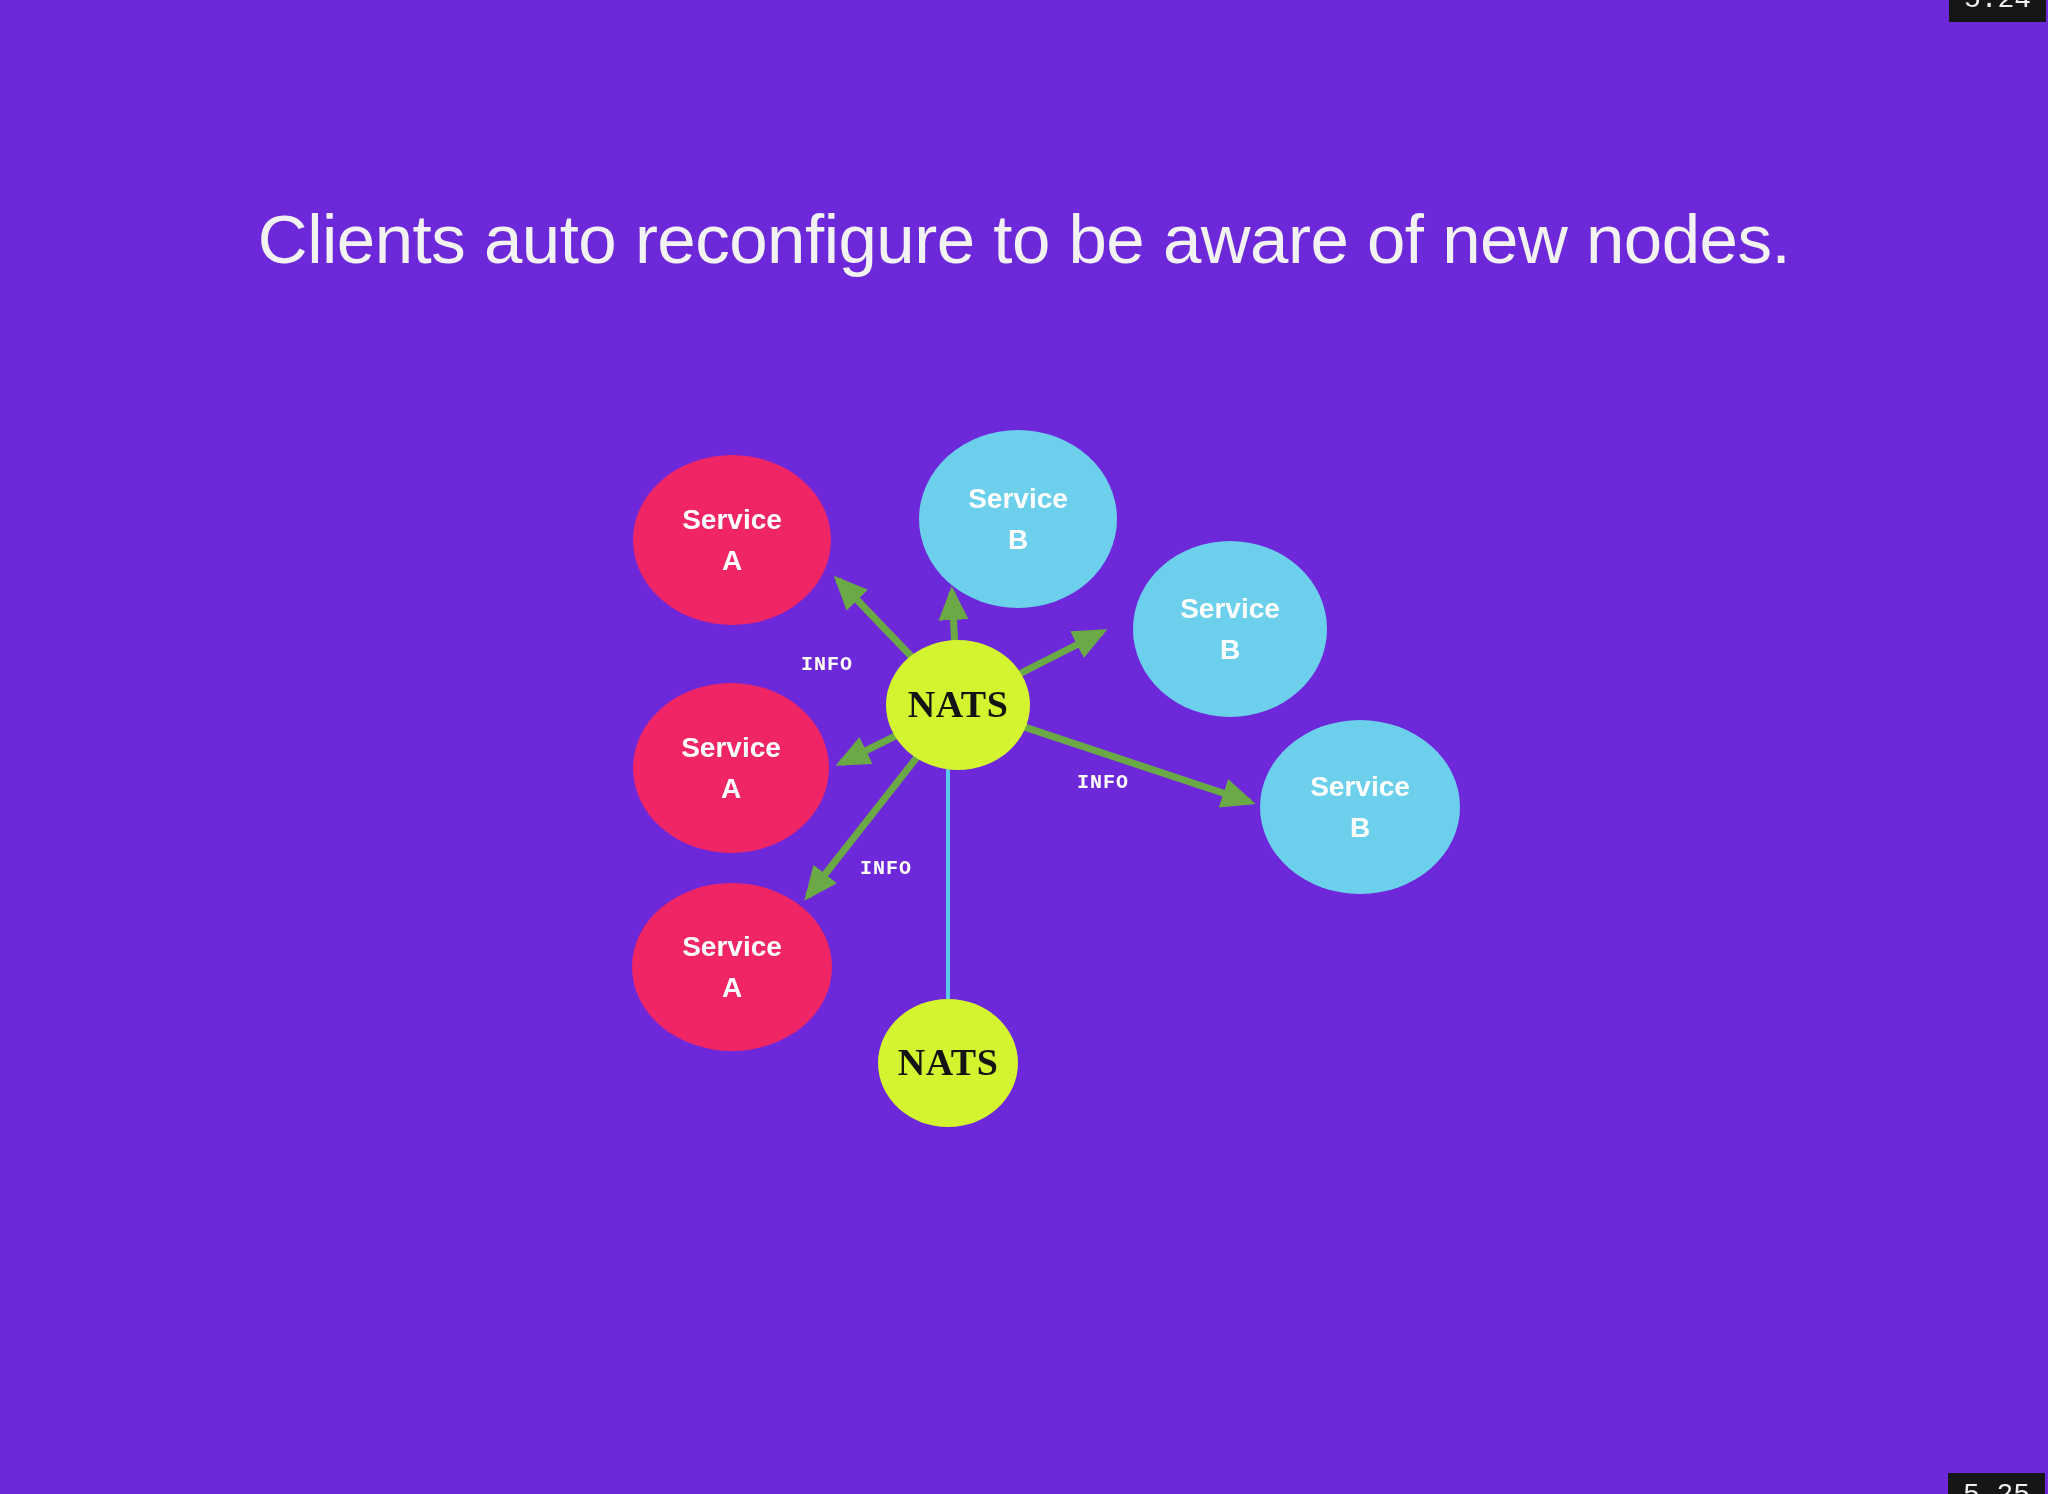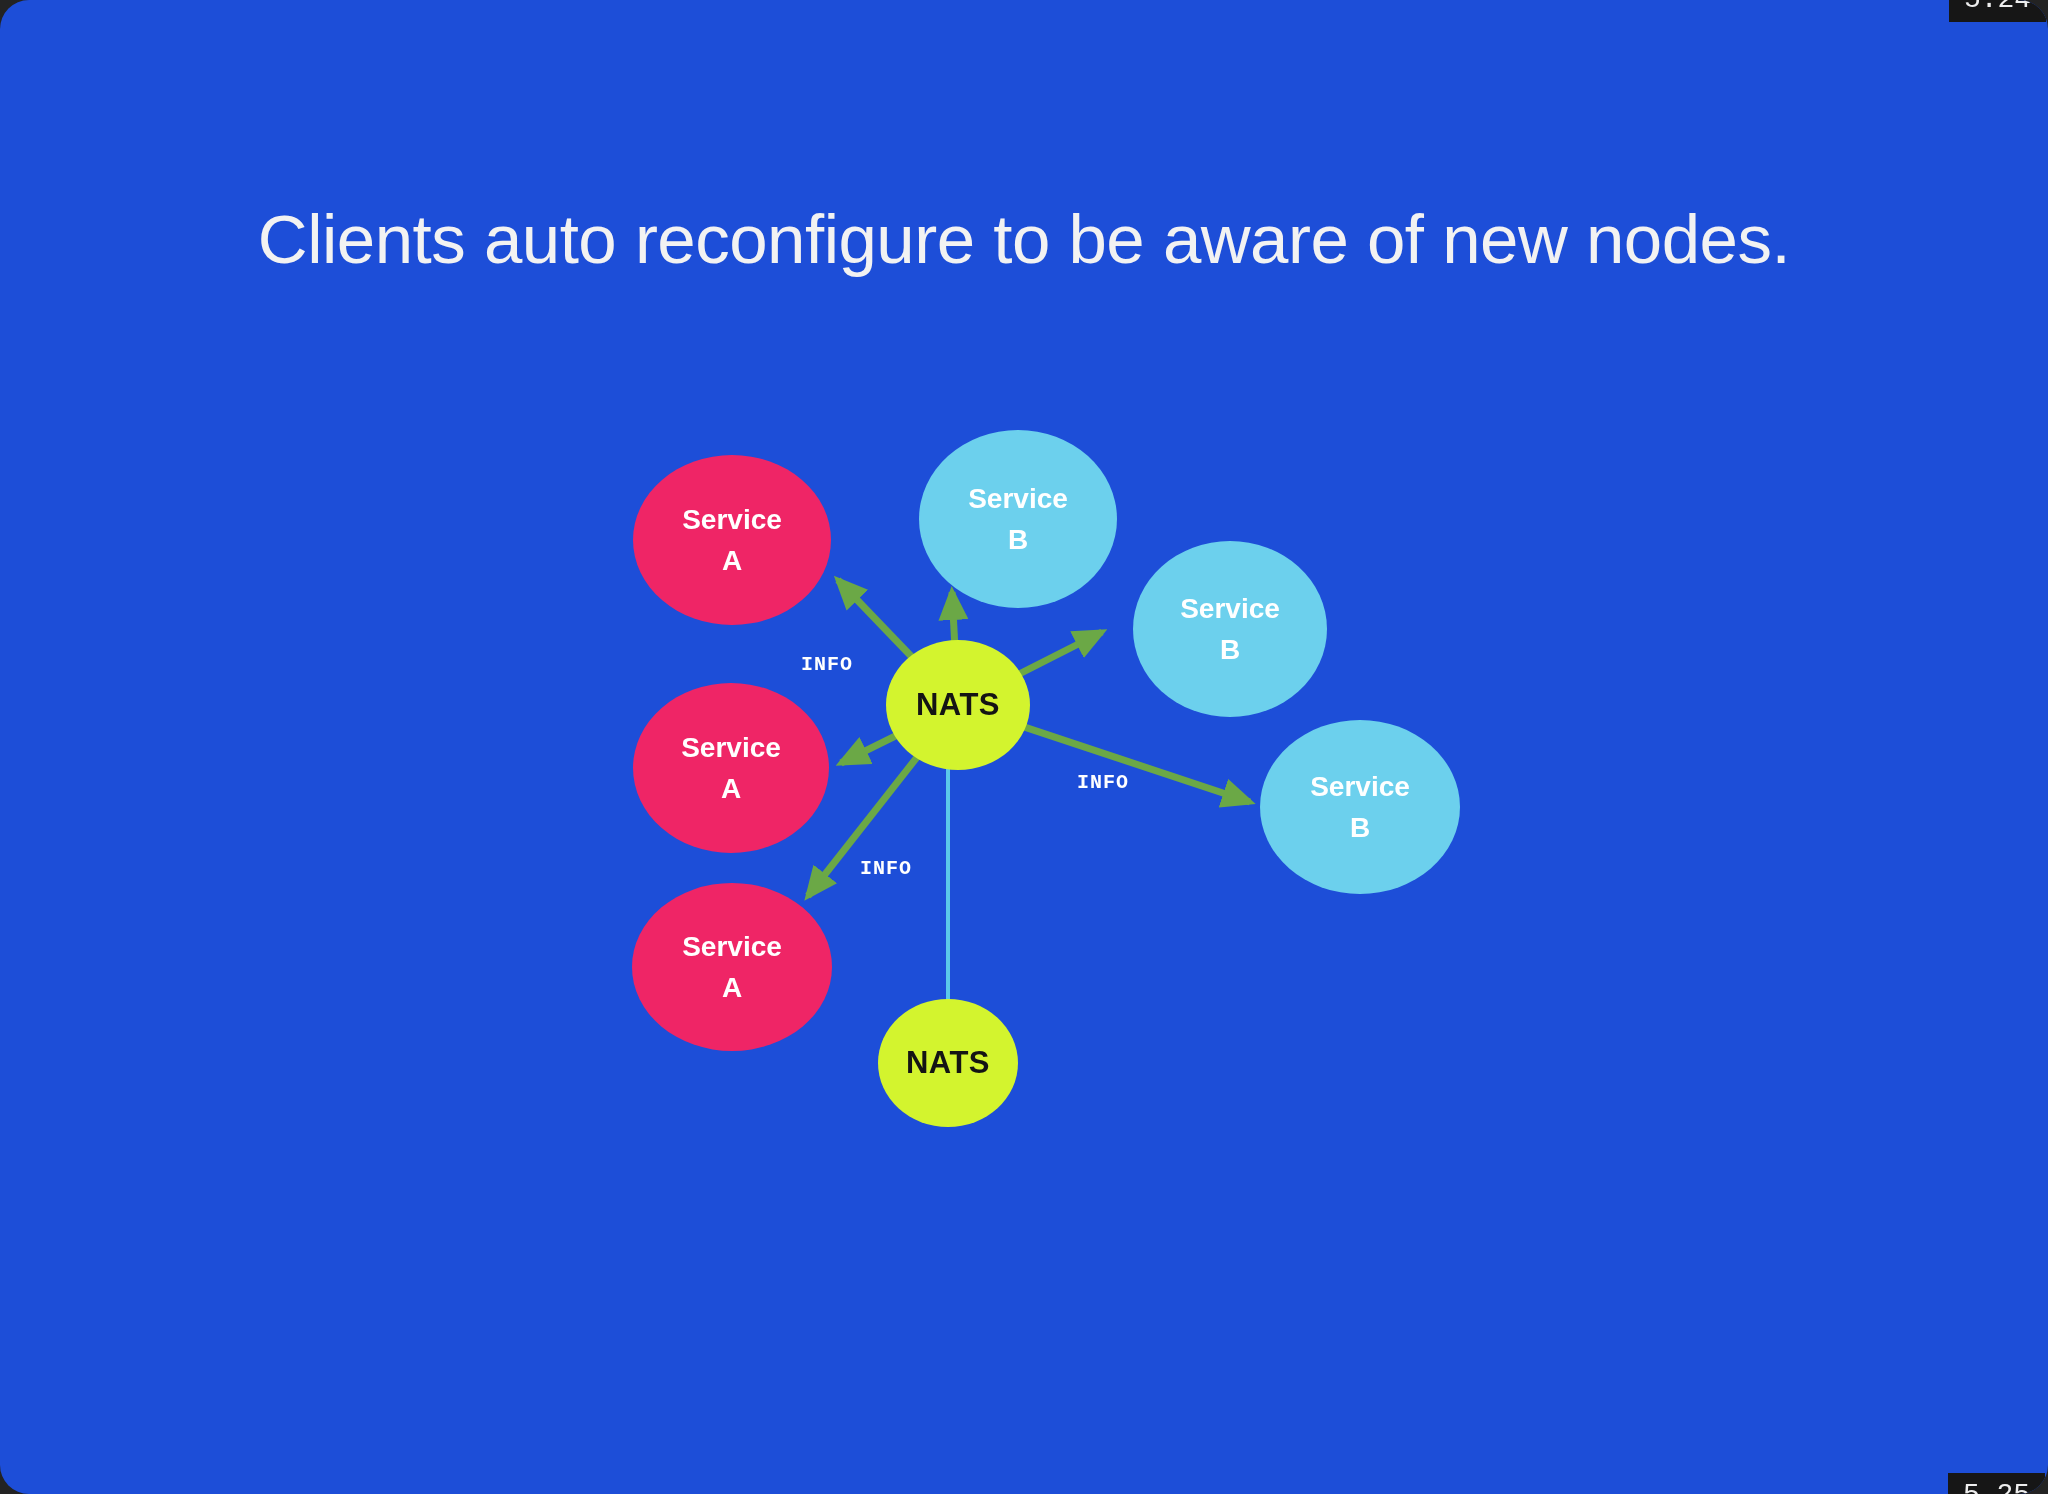--- a/index.html
+++ b/index.html
@@ -4,24 +4,23 @@
 <style>
   html, body {
     margin: 0;
     padding: 0;
     background: #232323;
   }
   .slide {
     position: relative;
     width: 2048px;
     height: 1494px;
-    background: #1d4ed8;
+    background: #6d28d9;
     overflow: hidden;
     font-family: "Liberation Sans", sans-serif;
-    border-radius: 29px;
   }
   .title {
     position: absolute;
     top: 200px;
     left: 0;
     width: 100%;
     margin: 0;
     text-align: center;
     font-size: 69px;
     font-weight: 400;
@@ -42,21 +41,21 @@
     align-items: center;
     justify-content: center;
     text-align: center;
     font-weight: bold;
     color: #FFFFFF;
   }
   .node span { display: block; line-height: 1.2; }
   .node .l2 { margin-top: 7px; }
   .node.pink  { background: #EF2566; font-size: 28px; }
   .node.cyan  { background: #6CD0ED; font-size: 28px; }
-  .node.green { background: #D3F42E; color: #141414; font-size: 31px; letter-spacing: 0.5px; }
+  .node.green { background: #D3F42E; color: #141414; font-size: 38px; letter-spacing: 0.5px; font-family: Liberation Serif, serif; }
   .edge-label {
     position: absolute;
     transform: translate(-50%, -50%);
     font-family: "Liberation Mono", monospace;
     font-weight: bold;
     font-size: 20px;
     letter-spacing: 1px;
     color: #FFFFFF;
     white-space: nowrap;
   }

